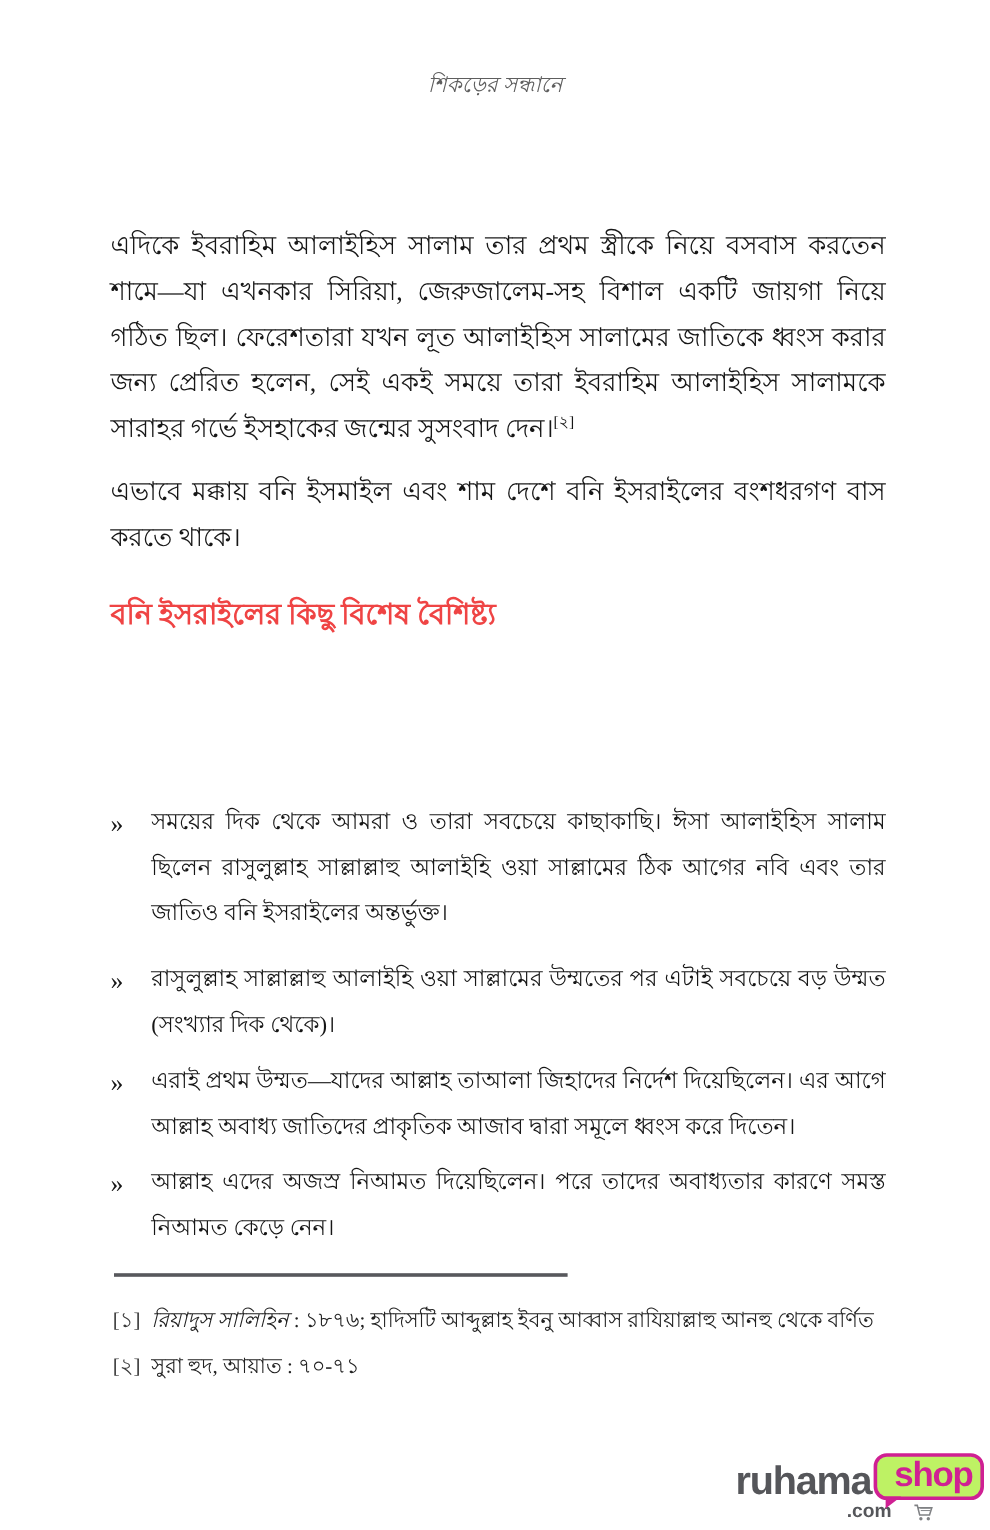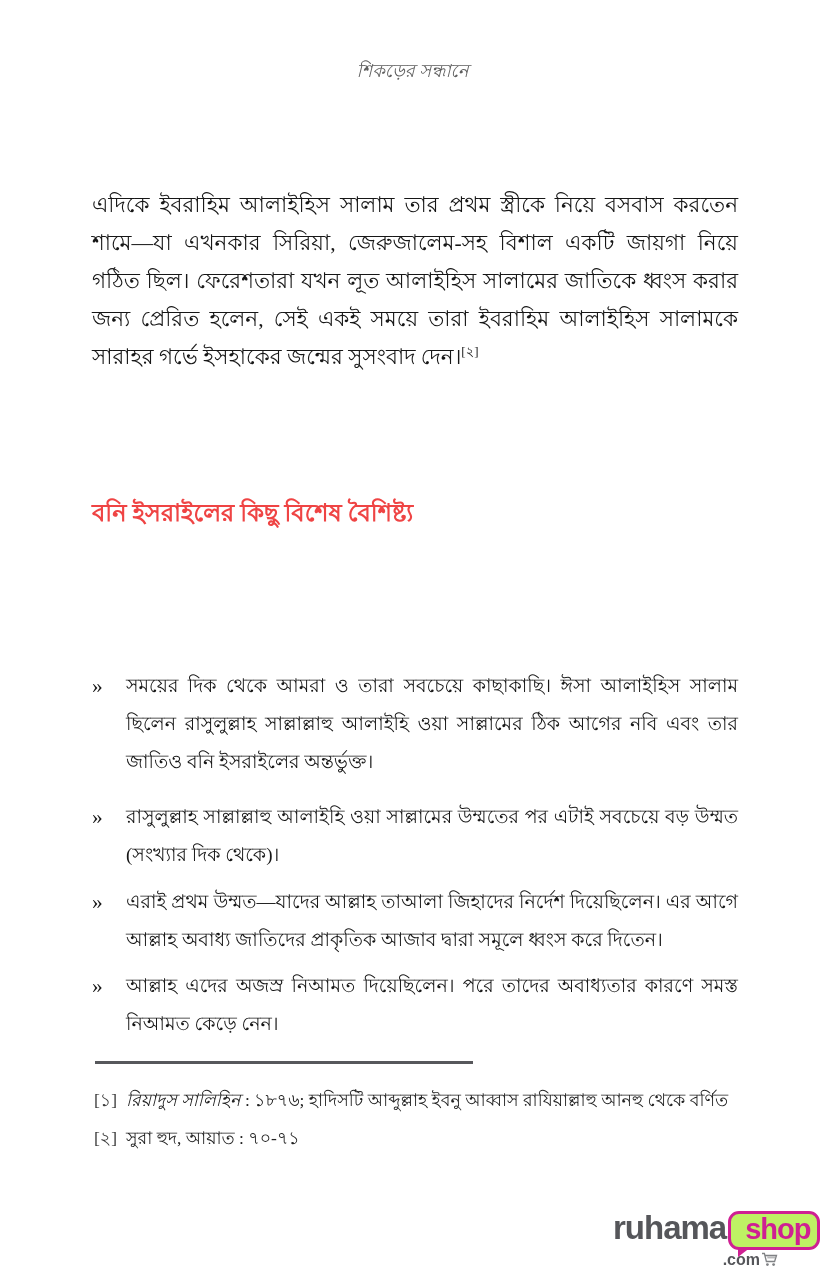--- a/index.html
+++ b/index.html
@@ -61,59 +61,60 @@
     position:absolute;left:94px;width:648px;
     font-size:17.5px;line-height:26px;color:#222222;
   }
   .fn-marker{margin-right:9px;color:#3c3c3c;}
   .fn-italic{font-style:italic;}
   
   .logo{
     position:absolute;left:613px;top:1211px;width:170px;
     font-family:"Liberation Sans","DejaVu Sans",sans-serif;
   }
-  .logo-row{display:flex;align-items:flex-start;}
+  .logo-row{display:flex;align-items:flex-end;}
   .logo-ruhama{
     font-size:33px;font-weight:bold;color:#55565a;
     letter-spacing:-1px;line-height:1;
   }
   .logo-bubble{
     position:relative;margin-left:2px;
     border:3px solid #cf2093;border-radius:11px;
     padding:1px 6px 3px 14px;background:#bef264;
   }
   .logo-bubble .shop-text{
     font-size:29px;font-weight:bold;color:#cf2093;
     letter-spacing:-1px;line-height:1;
   }
   .logo-bubble::after{
     content:"";position:absolute;left:7px;bottom:-10px;
     width:0;height:0;
     border-top:10px solid #cf2093;
     border-right:13px solid transparent;
   }
   .logo-com{
-    display:flex;align-items:flex-start;justify-content:flex-end;
-    margin-top:2px;padding-right:4px;gap:1px;
+    display:flex;align-items:flex-end;justify-content:flex-end;
+    margin-top:2px;padding-right:4px;gap:18px;
   }
   .logo-com span{
     font-size:16px;font-weight:bold;color:#55565a;line-height:1;
   }
 </style>
 </head>
 <body>
 
 <div class="page">
 
 
   <div class="header-title">শিকড়ের সন্ধানে</div>
 
 
   <p class="body-text" style="top:186px"><span>এদিকে ইবরাহিম আলাইহিস সালাম তার প্রথম স্ত্রীকে নিয়ে বসবাস করতেন শামে—যা এখনকার সিরিয়া, জেরুজালেম-সহ বিশাল একটি জায়গা নিয়ে গঠিত ছিল। ফেরেশতারা যখন লূত আলাইহিস সালামের জাতিকে ধ্বংস করার জন্য প্রেরিত হলেন, সেই একই সময়ে তারা ইবরাহিম আলাইহিস সালামকে সারাহর গর্ভে ইসহাকের জন্মের সুসংবাদ দেন।</span><sup class="fnref">[২]</sup></p>
 
+  <p class="body-text" style="top:391px">এভাবে মক্কায় বনি ইসমাইল এবং শাম দেশে বনি ইসরাইলের বংশধরগণ বাস করতে থাকে।</p>
 
   <h2 class="section-heading" style="top:496px">বনি ইসরাইলের কিছু বিশেষ বৈশিষ্ট্য</h2>
 
 
   <div class="bullet" style="top:667px">
     <span class="bullet-marker">»</span>
     <span class="bullet-text">সময়ের দিক থেকে আমরা ও তারা সবচেয়ে কাছাকাছি। ঈসা আলাইহিস সালাম ছিলেন রাসুলুল্লাহ সাল্লাল্লাহু আলাইহি ওয়া সাল্লামের ঠিক আগের নবি এবং তার জাতিও বনি ইসরাইলের অন্তর্ভুক্ত।</span>
   </div>
   <div class="bullet" style="top:798px">
     <span class="bullet-marker">»</span>

